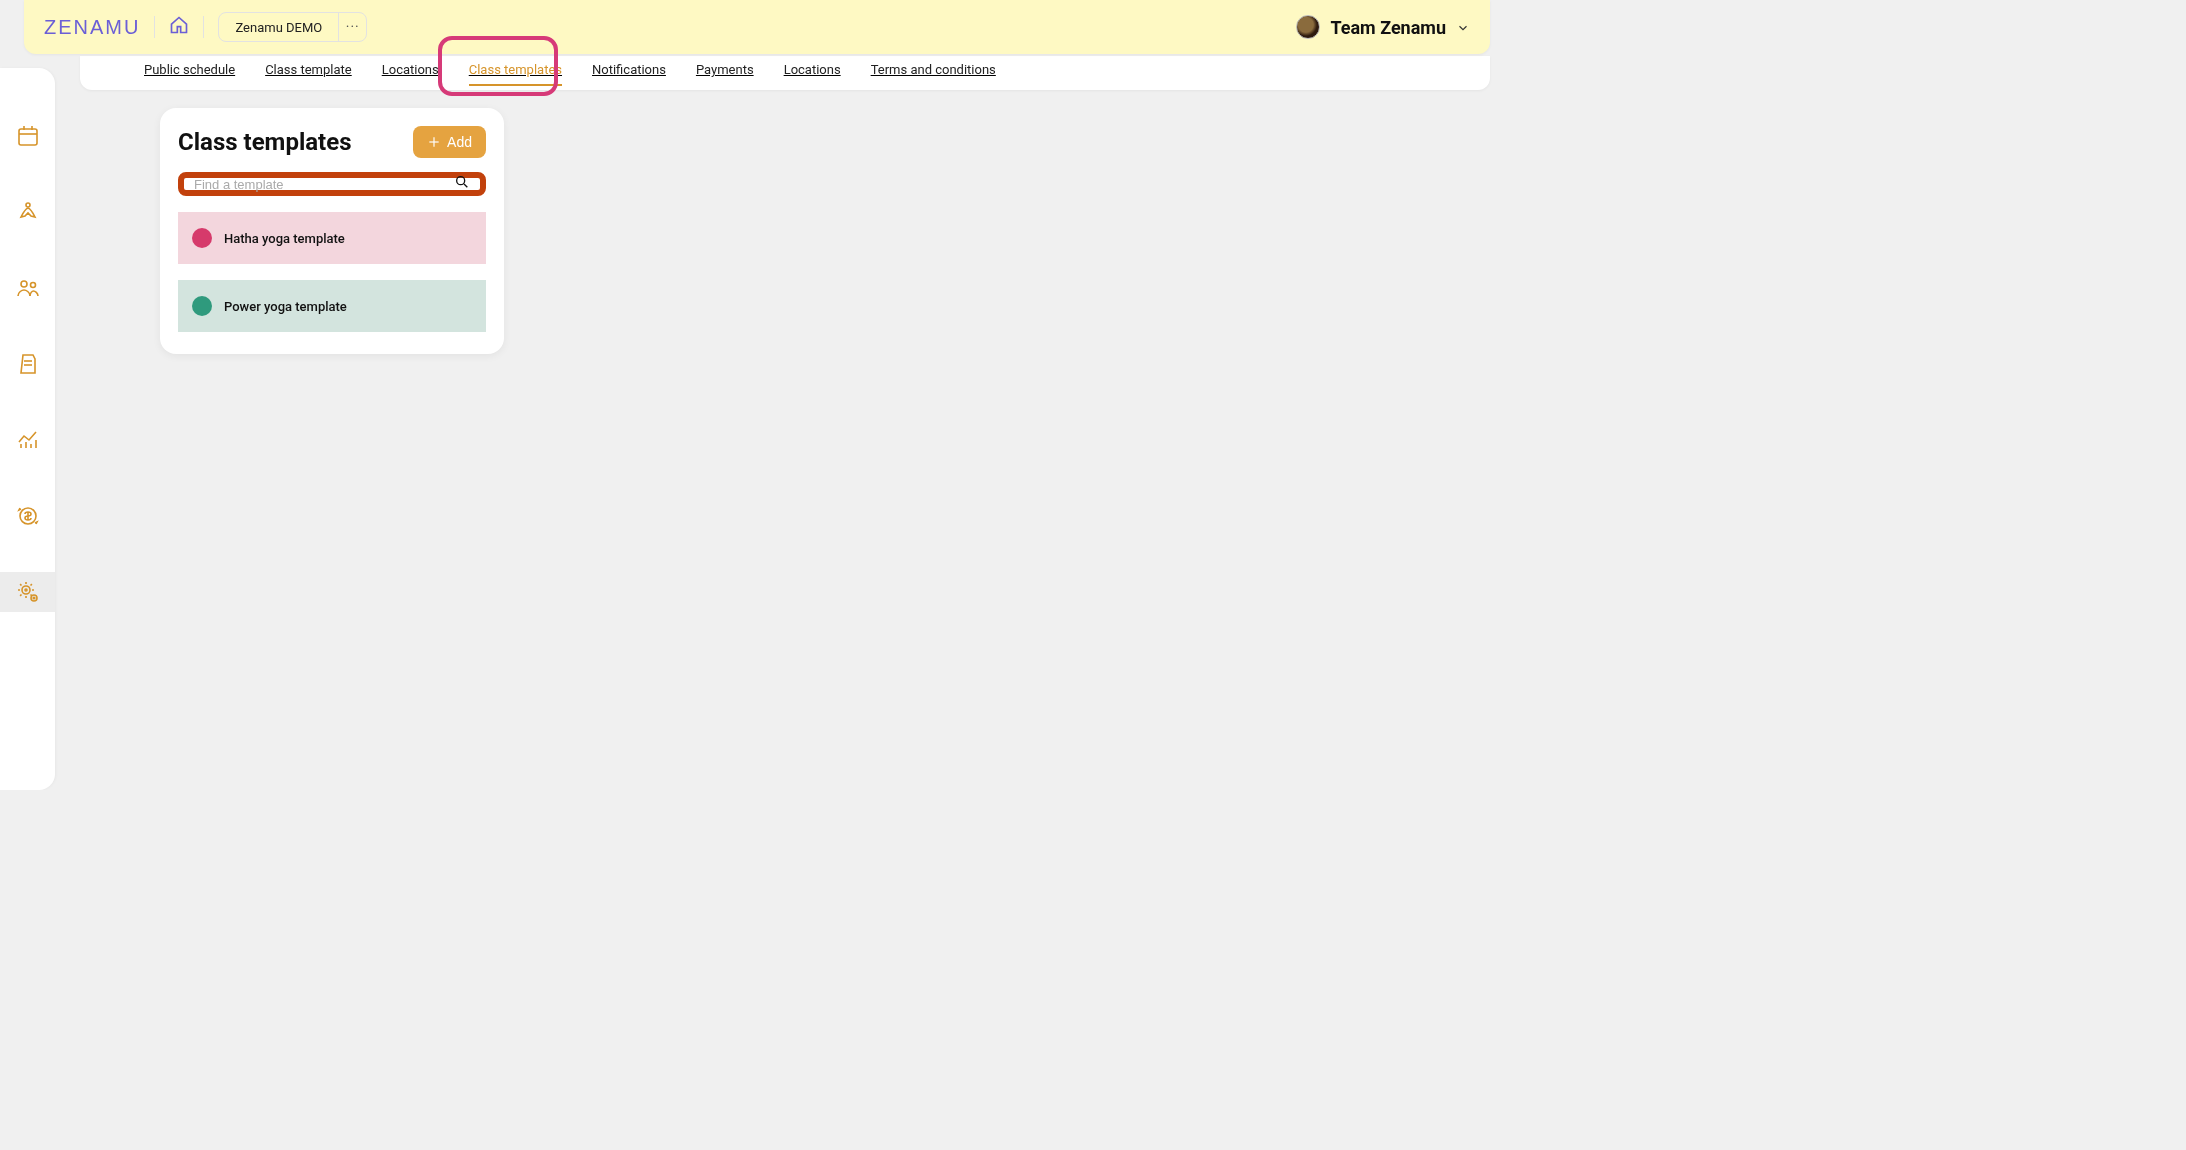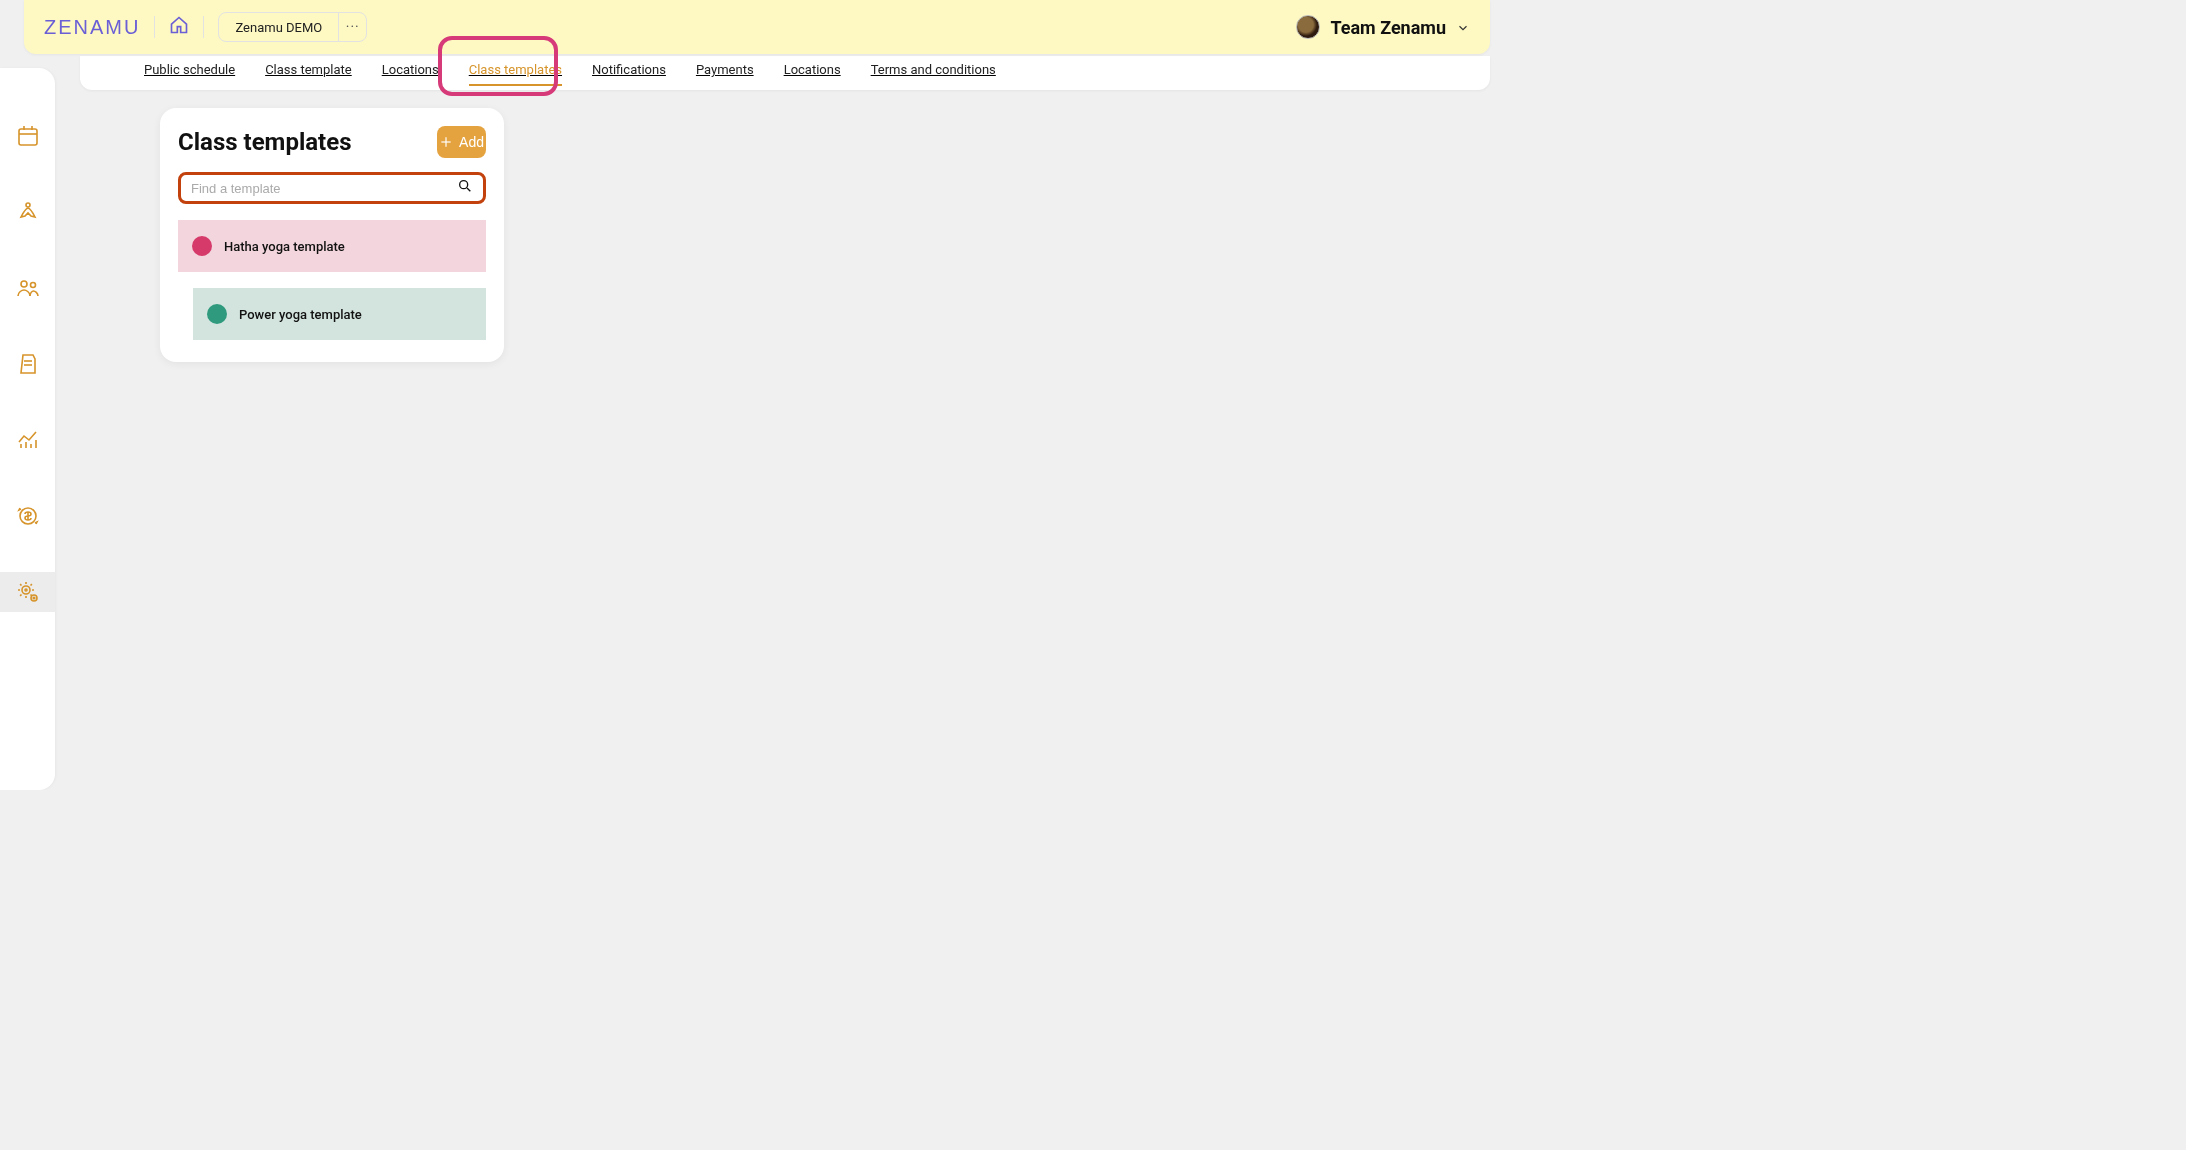--- a/index.html
+++ b/index.html
@@ -151,50 +151,50 @@
   }
   .card-title {
     font-size: 24px; font-weight: 700; color:#111;
   }
   .add-btn {
     display:flex; align-items:center; gap:6px;
     background:#e5a340;
     color:#fff;
     border:none;
     border-radius:8px;
-    padding: 8px 2px;
+    padding: 8px 14px;
     font-size: 14px; font-weight:500;
     cursor:pointer;
   }
   .add-btn svg { stroke:#fff; stroke-width:2; }
 
   .search-row {
     display:flex; align-items:center;
-    border:3px solid #c2410c;
+    border:6px solid #c2410c;
     border-radius:8px;
-    height: 32px;
+    height: 24px;
     padding: 0 10px;
     margin-bottom: 16px;
   }
   .search-row input {
     flex:1; border:none; outline:none;
     font-size: 13px; color:#333;
     background:transparent;
   }
   .search-row input::placeholder { color:#aaa; }
   .search-row .sicon svg { width:16px;height:16px;stroke:#111;stroke-width:2;fill:none;}
 
   .tmpl-item {
     display:flex; align-items:center; gap:12px;
     border-radius:0;
     padding: 16px 14px;
     margin-bottom: 16px;
     cursor:pointer;
   }
-  .tmpl-item:last-child { margin-bottom: 0; margin-left: 15px; }
+  .tmpl-item:last-child { margin-bottom: 0; }
   .tmpl-item .dot {
     width:20px; height:20px; border-radius:50%;
   }
   .tmpl-item .name {
     font-size:13px; font-weight:500; color:#111;
   }
   .tmpl-0 { background:#f3d6dd; }
   .tmpl-0 .dot { background:#d63a6b; }
   .tmpl-1 { background:#d3e4de; }
   .tmpl-1 .dot { background:#2f9a7d; }

